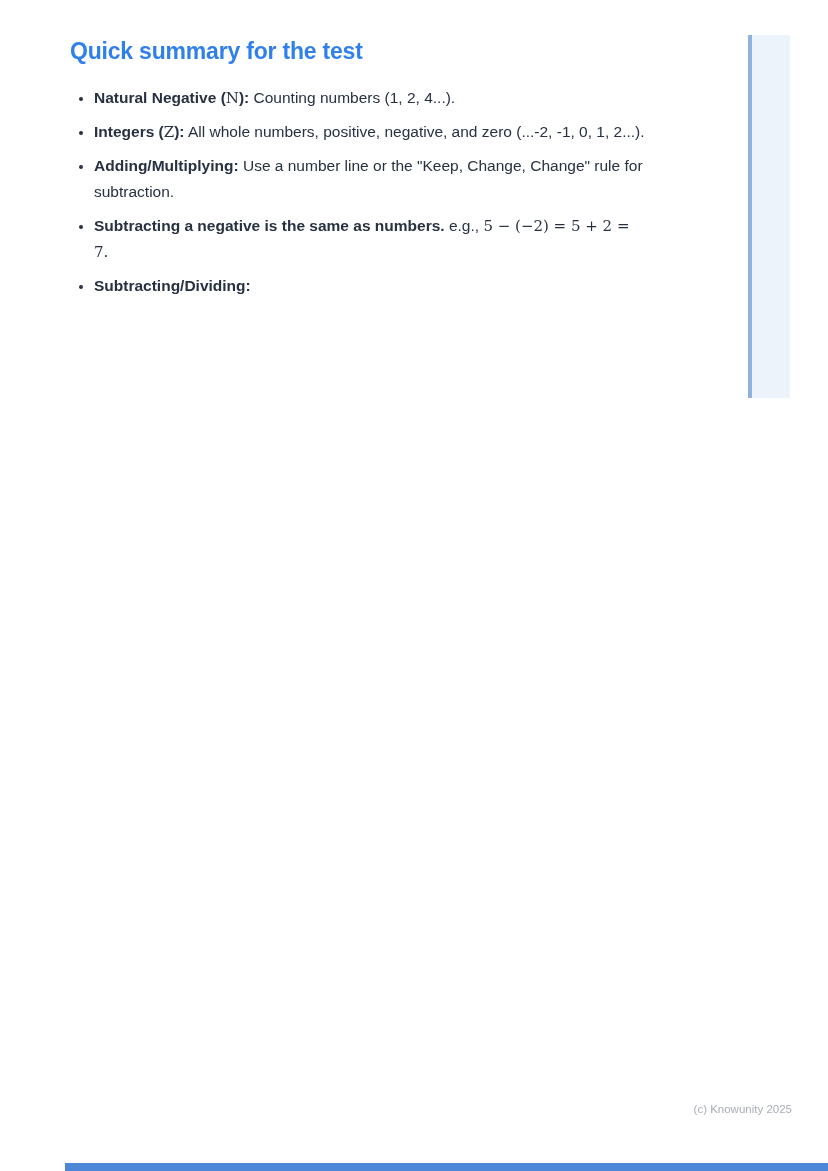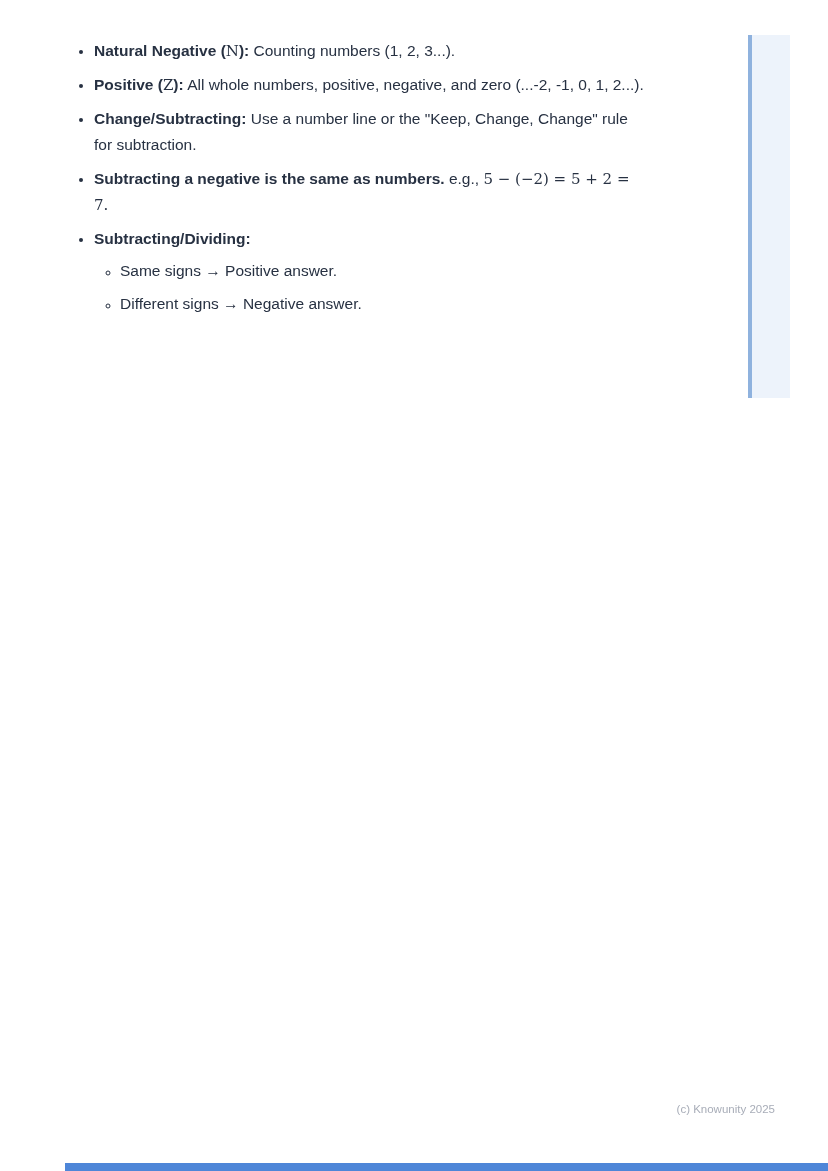--- a/index.html
+++ b/index.html
@@ -61,57 +61,54 @@
     position: absolute;
     left: 0;
     top: 0;
     width: 4px;
     height: 100%;
     background: var(--panel_accent, #8FB2DE);
   }
   .footer-credit {
     position: absolute;
     top: 1103px;
-    right: 53px;
+    right: 36px;
     font-size: 11.5px;
     color: var(--footer_text, #A8ADB8);
   }
   .bottom-bar {
     position: absolute;
     left: 65px;
     right: 0;
     bottom: 0;
     height: 8px;
     background: var(--bottom_bar, #4E86D8);
   }
 </style>
 </head>
 <body>
 
 <div class="page-content">
+  <h1 class="doc-title">Quick summary for the test</h1>
 
   <ul class="summary-list">
     <li>
-      <span class="b">Natural Negative (</span><span class="math-sym">N</span><span class="b">):</span><span> Counting numbers (1, 2, 3...).</span>
+      <span class="b">Natural Negative (</span><span class="math-sym">N</span><span class="b">):</span><span> Counting numbers (1, 2, 4...).</span>
     </li>
     <li>
-      <span class="b">Positive (</span><span class="math-sym">Z</span><span class="b">):</span><span> All whole numbers, positive, negative, and zero (...-2, -1, 0, 1, 2...).</span>
+      <span class="b">Integers (</span><span class="math-sym">Z</span><span class="b">):</span><span> All whole numbers, positive, negative, and zero (...-2, -1, 0, 1, 2...).</span>
     </li>
     <li>
-      <span class="b">Change/Subtracting:</span><span> Use a number line or the "Keep, Change, Change" rule for subtraction.</span>
+      <span class="b">Adding/Multiplying:</span><span> Use a number line or the "Keep, Change, Change" rule for subtraction.</span>
     </li>
     <li>
       <span class="b">Subtracting a negative is the same as numbers.</span><span> e.g., </span><span class="formula">5 − (−2) = 5 + 2 = 7.</span>
     </li>
     <li>
       <span class="b">Subtracting/Dividing:</span>
-      <ul class="sub-list">
-        <li><span>Same signs → Positive answer.</span></li>
-        <li><span>Different signs → Negative answer.</span></li>
-      </ul>
     </li>
   </ul>
 </div>
 
 <div class="side-panel">
   <div class="accent-line"></div>
 </div>
 
 <div class="footer-credit">(c) Knowunity 2025</div>
 

